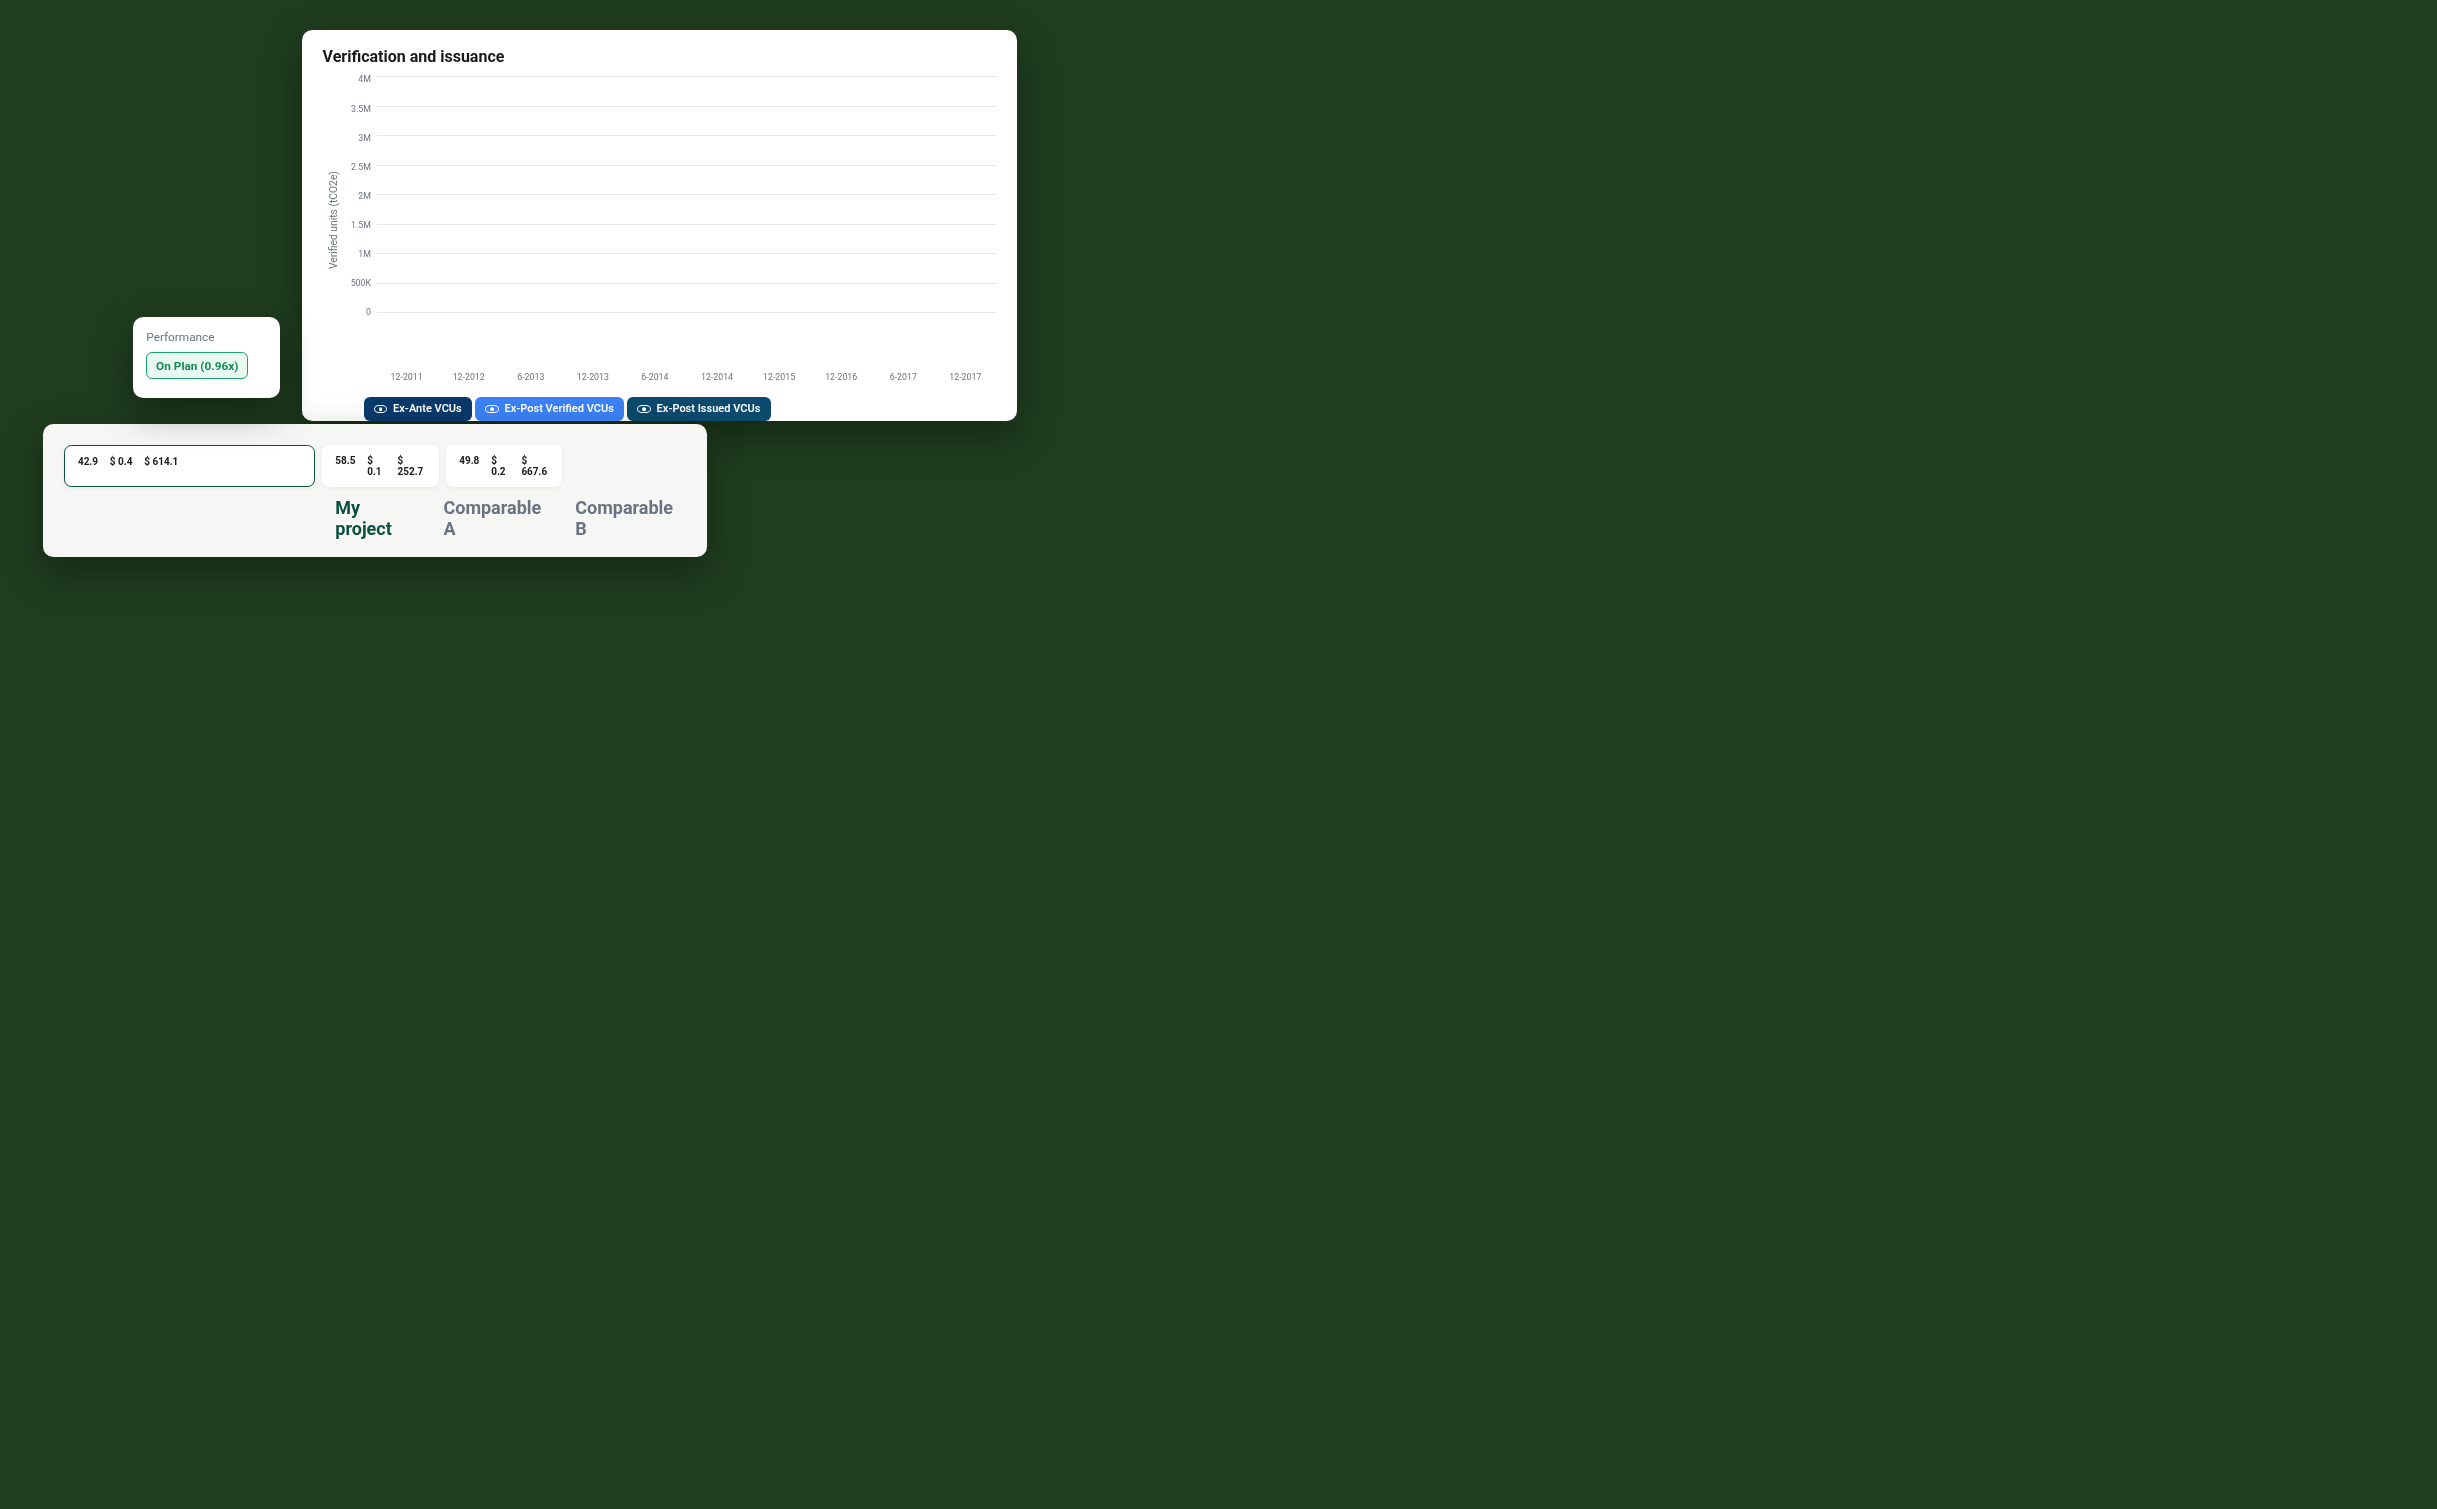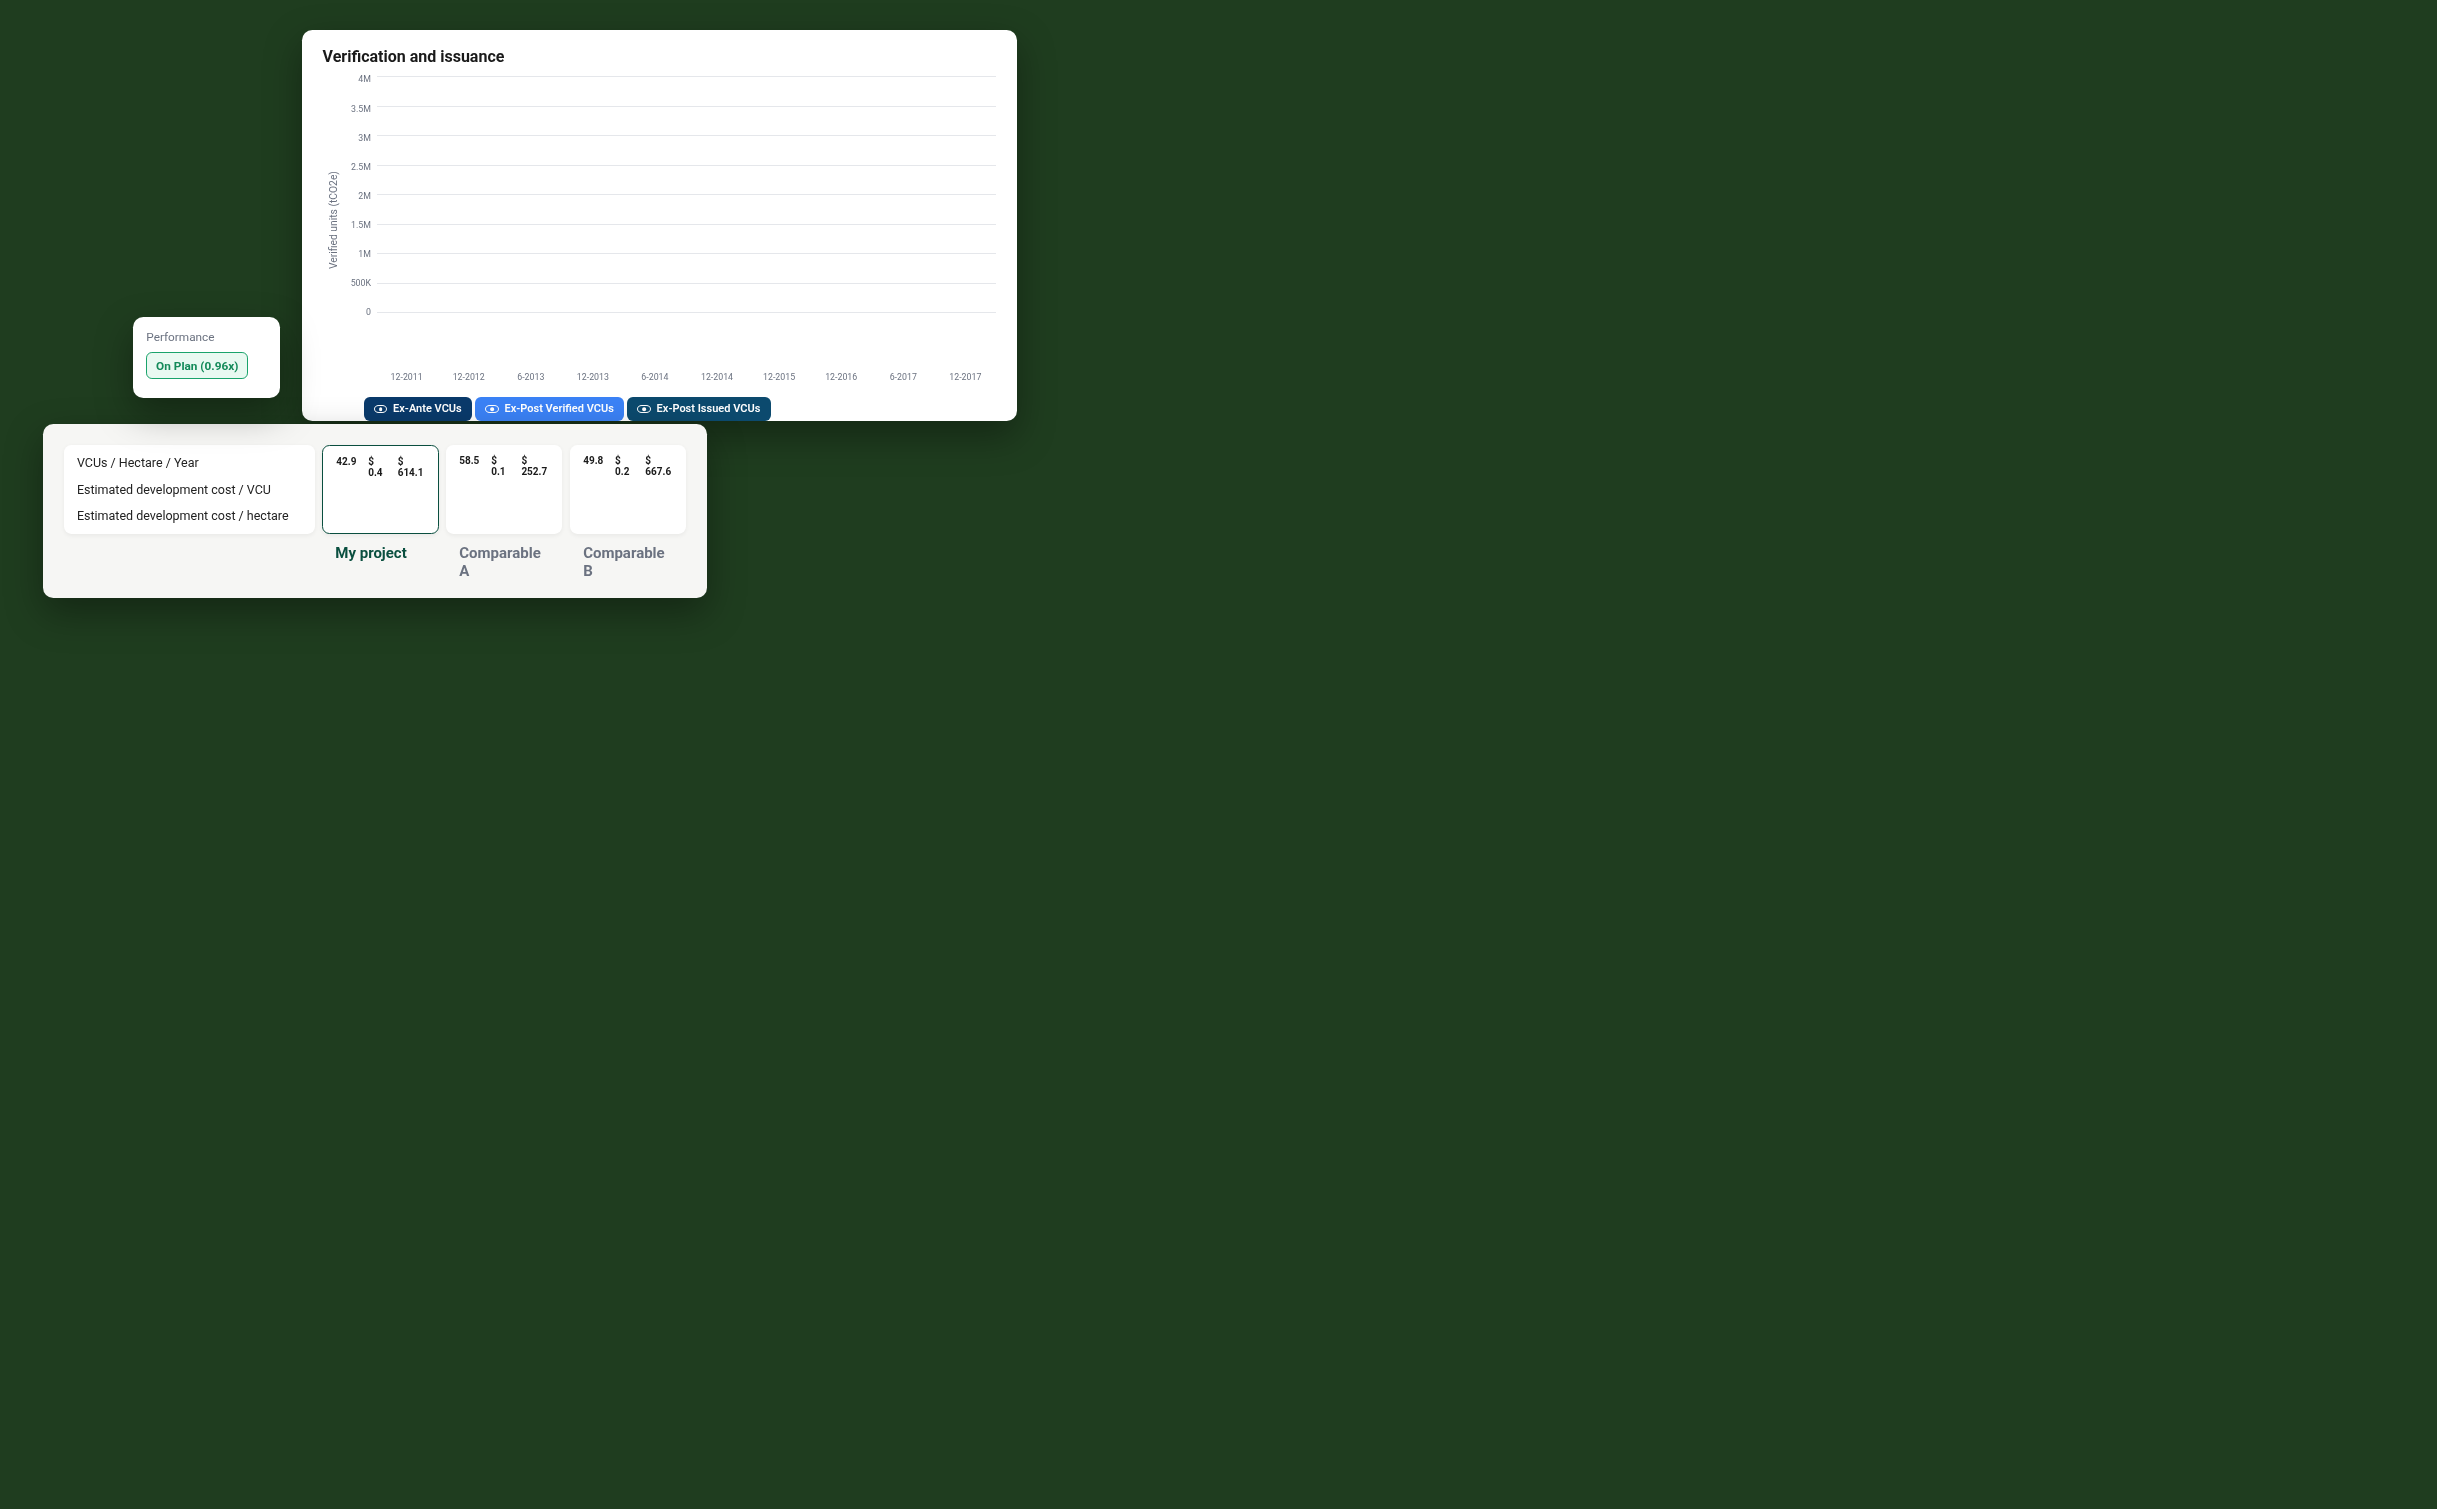--- a/index.html
+++ b/index.html
@@ -195,21 +195,21 @@
     border: 1.1px solid #0a4f3f;
   }
   .col-labels {
     display: grid;
     grid-template-columns: 251px 1fr 1fr 1fr;
     gap: 7.4px;
     margin-top: 10.3px;
   }
   .col-label {
     padding: 0 13.3px;
-    font-size: 15px;
+    font-size: 18px;
     font-weight: 700;
     color: #6b7280;
   }
   .col-label.active { color: #0a4f3f; }
 </style>
 </head>
 <body>
 
 <div class="card chart-card">
   <div class="chart-title">Verification and issuance</div>
@@ -320,25 +320,20 @@
     </div>
 </div>
 
 <div class="card perf-card">
   <div class="perf-label">Performance</div>
   <div class="perf-badge">On Plan (0.96x)</div>
 </div>
 
 <div class="card table-card">
   <div class="table-grid" id="table-grid">
-    <div class="row-labels" id="row-labels">
-        <div>VCUs / Hectare / Year</div>
-        <div>Estimated development cost / VCU</div>
-        <div>Estimated development cost / hectare</div>
-      </div>
 
   <div class="value-col highlight">
         <div>42.9</div>
         <div>$ 0.4</div>
         <div>$ 614.1</div>
       </div>
       <div class="value-col">
         <div>58.5</div>
         <div>$ 0.1</div>
         <div>$ 252.7</div>

